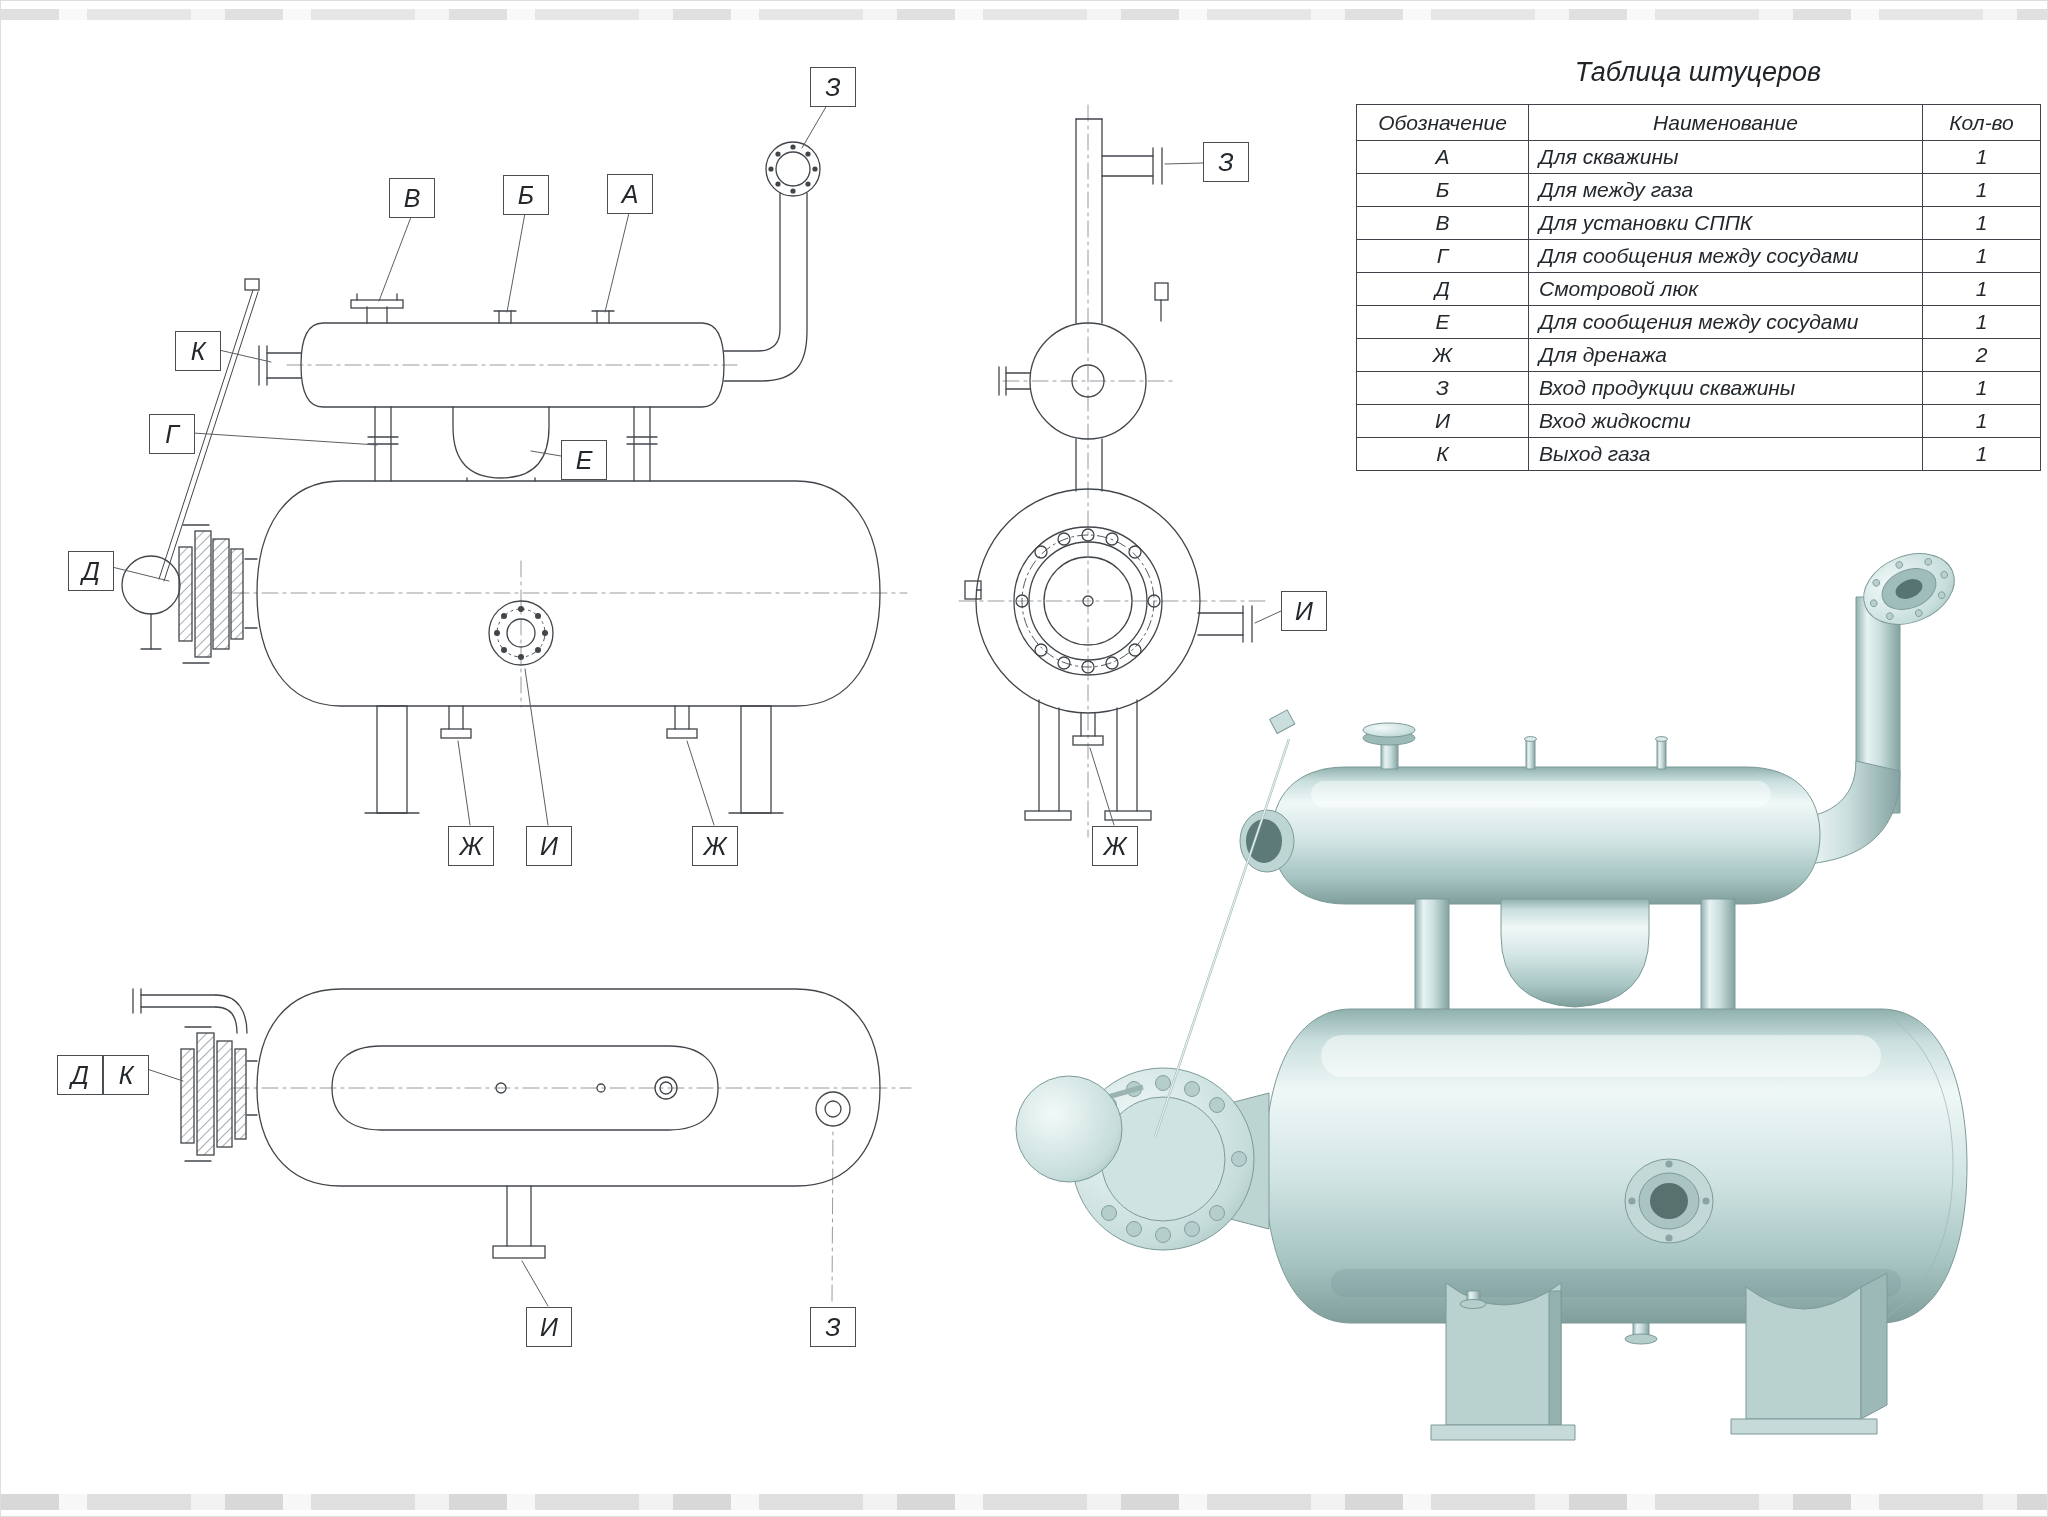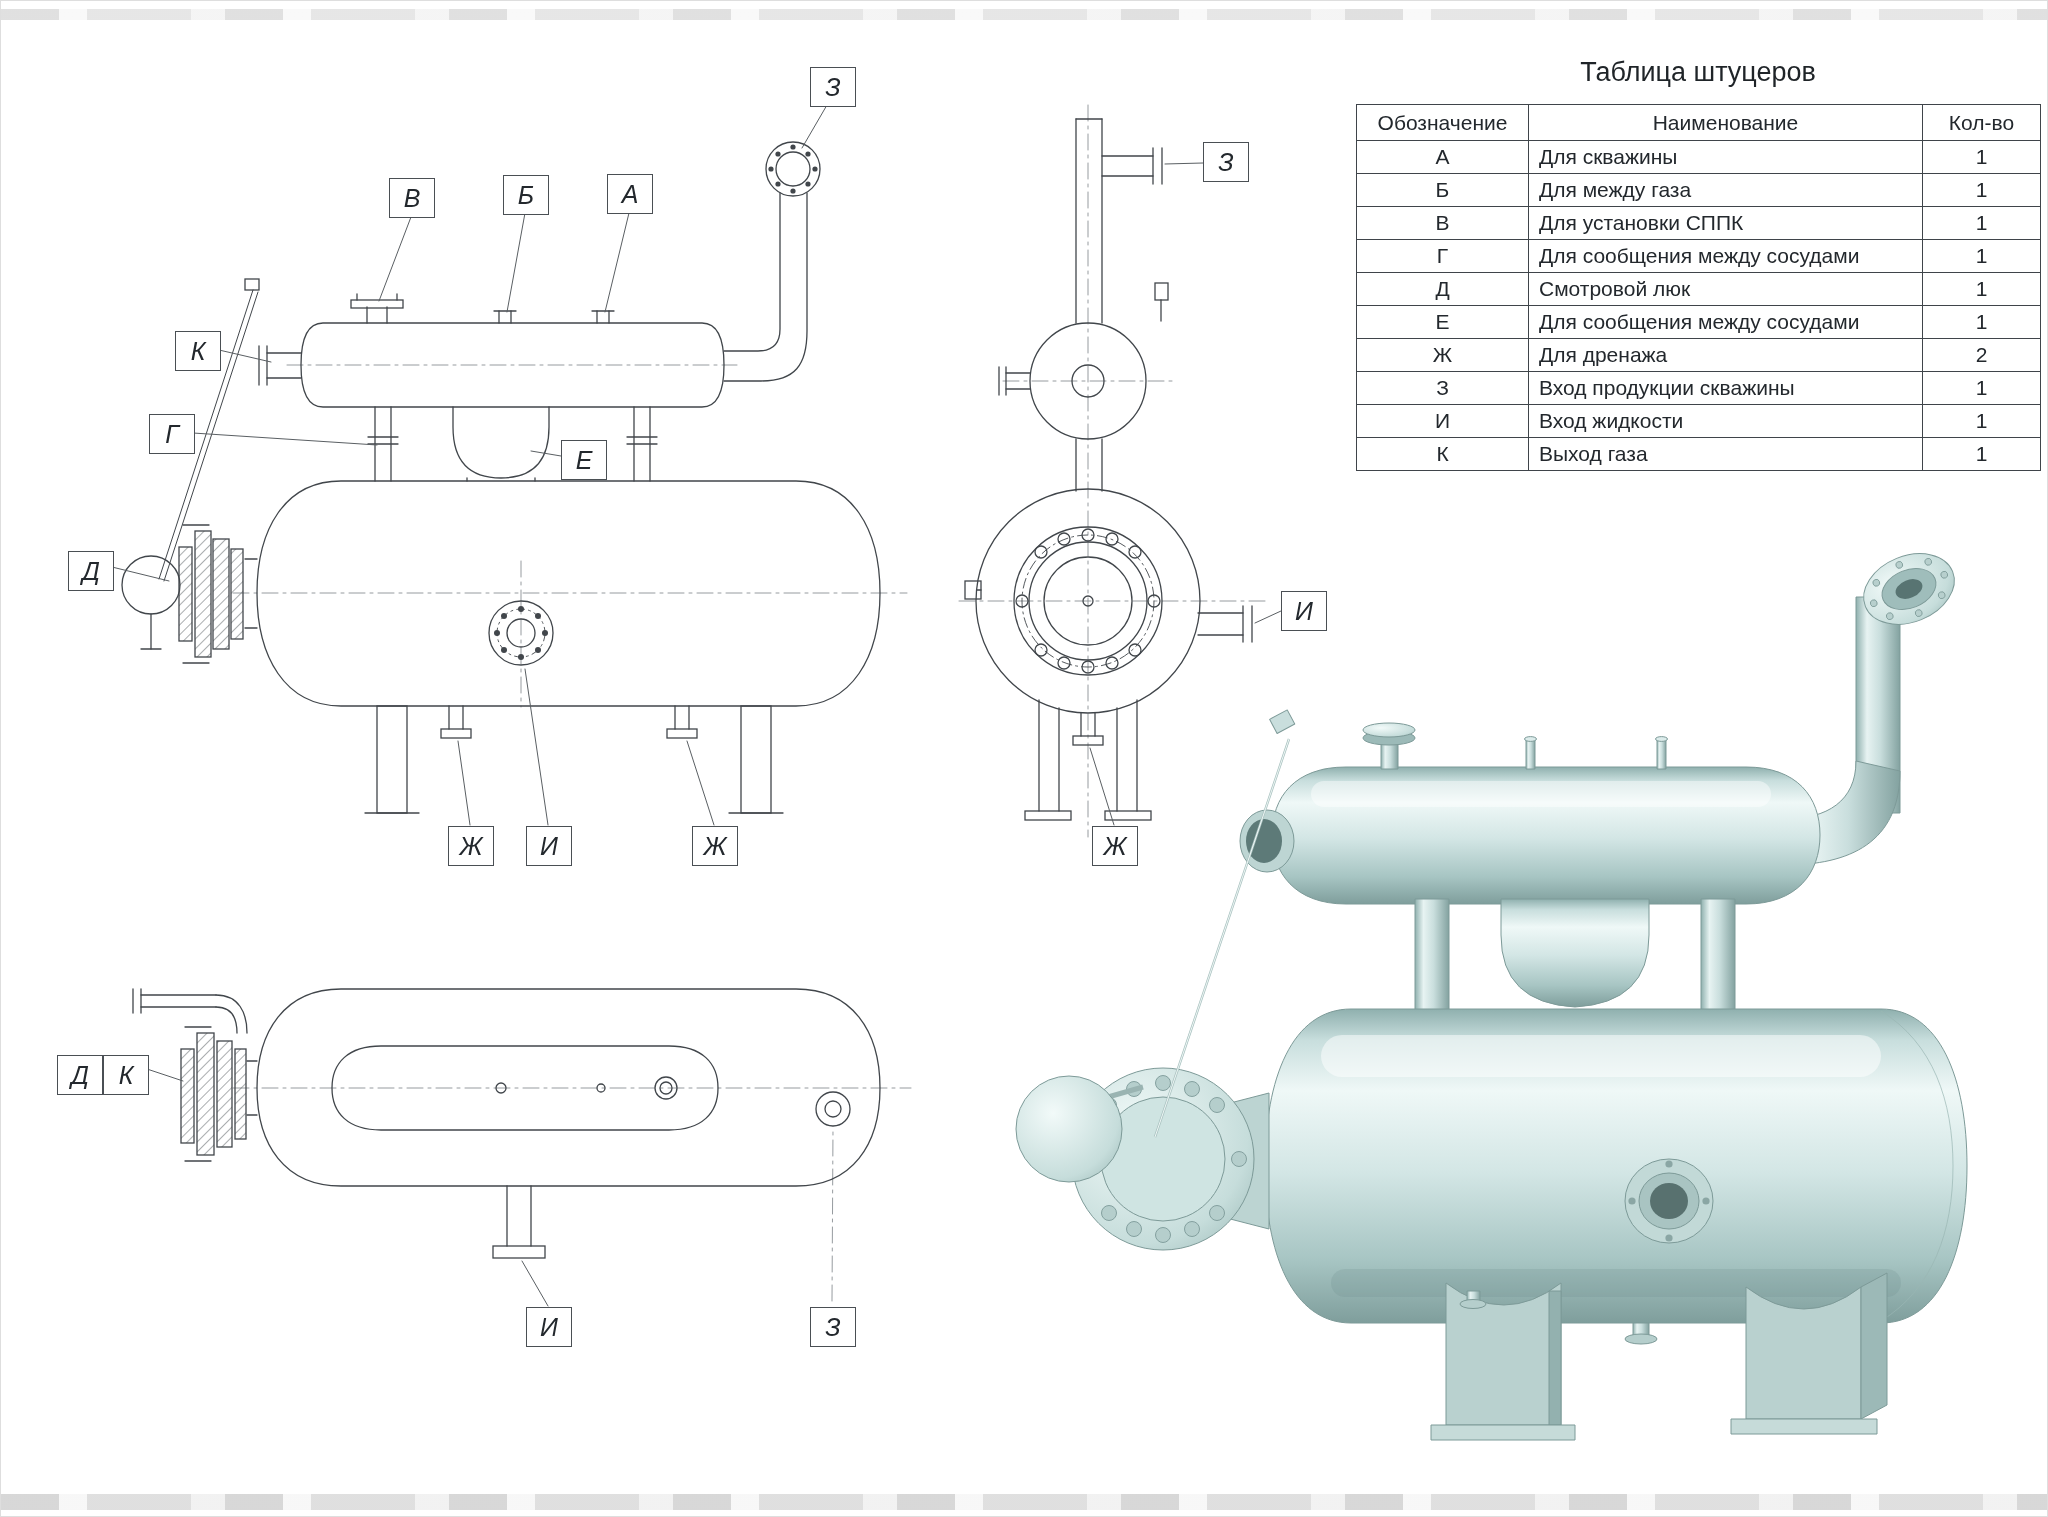--- a/index.html
+++ b/index.html
@@ -12,21 +12,21 @@
     background:repeating-linear-gradient(90deg,#c7c7c7 0 58px,#f4f4f4 58px 86px,#d2d2d2 86px 190px,#ececec 190px 224px);}
   #strip-top{top:8px;height:11px;}
   #strip-bottom{bottom:6px;height:16px;opacity:.7;}
   #art{position:absolute;left:0;top:0;}
   .callout{
     position:absolute;width:44px;height:38px;background:#fff;
     border:1.4px solid #4a4f54;display:flex;align-items:center;justify-content:center;
     font-style:italic;font-size:25px;line-height:1;color:#23282d;z-index:3;
   }
   
-  #nozzle-table{position:absolute;left:1355px;top:56px;width:684px;z-index:3;}
+  #nozzle-table{position:absolute;left:1355px;top:56px;width:684px;font-style:italic;z-index:3;}
   #nozzle-table .tbl-title{text-align:center;font-size:27px;margin-bottom:16px;color:#1f2428;}
   #nozzle-table table{border-collapse:collapse;width:100%;table-layout:fixed;}
   #nozzle-table th,#nozzle-table td{border:1.2px solid #3f444a;font-weight:normal;
     font-size:21px;color:#23282d;padding:0 10px;box-sizing:border-box;}
   #nozzle-table th{height:36px;text-align:center;}
   #nozzle-table td{height:33px;}
   #nozzle-table .c-mark{width:172px;text-align:center;}
   #nozzle-table .c-name{width:394px;}
   #nozzle-table .c-qty{width:118px;}
   #nozzle-table td.mark,#nozzle-table td.qty{text-align:center;}

